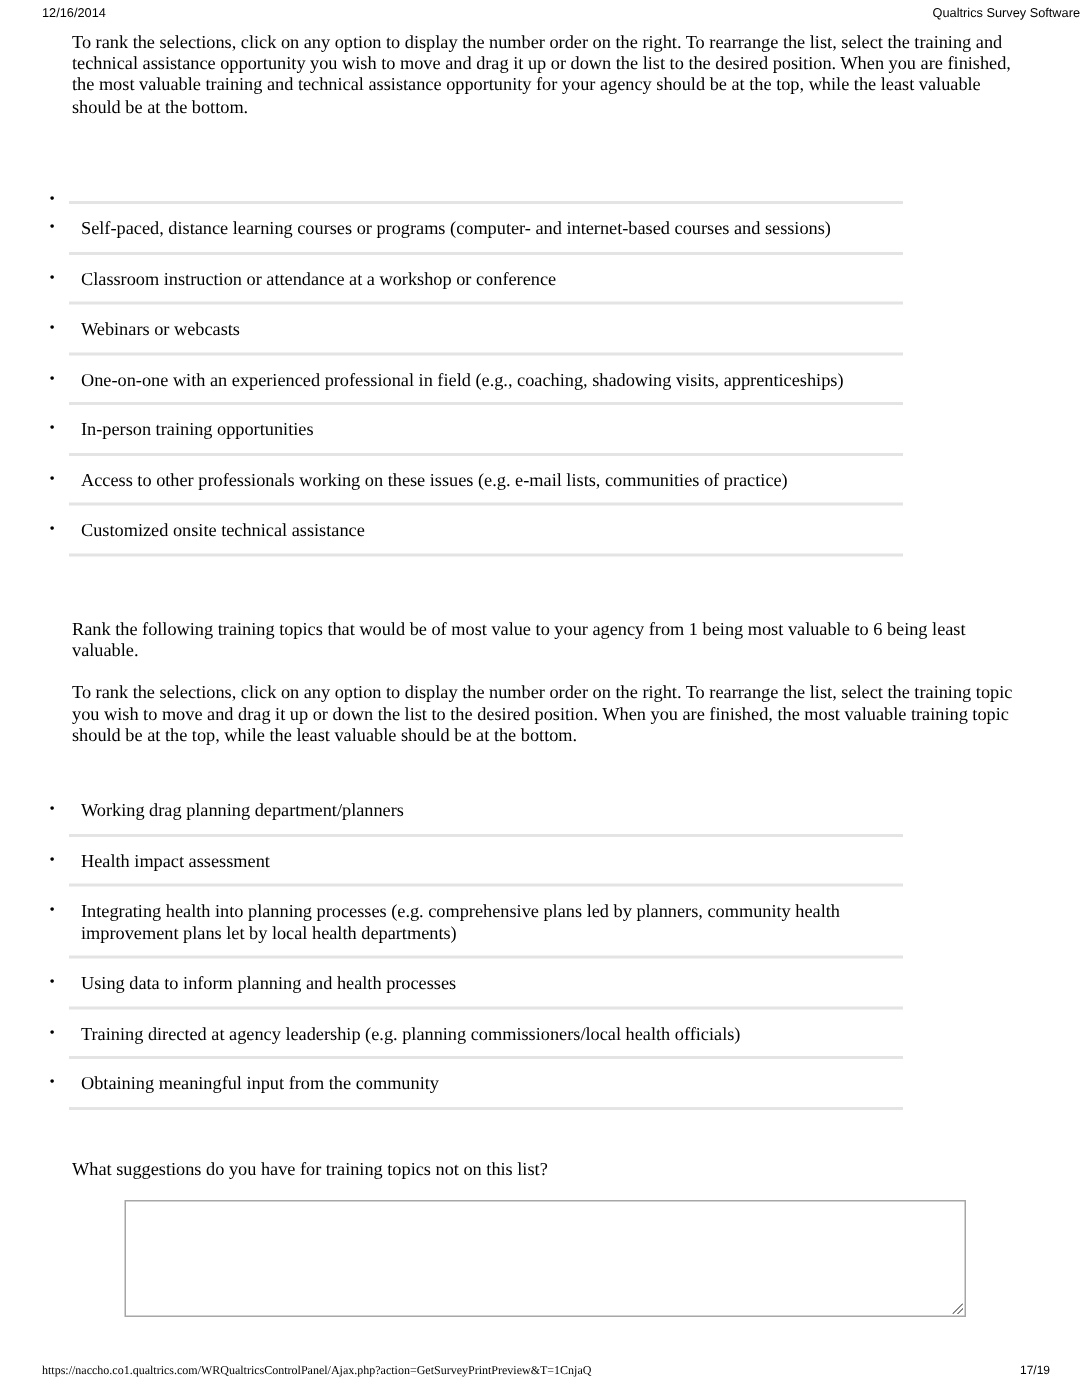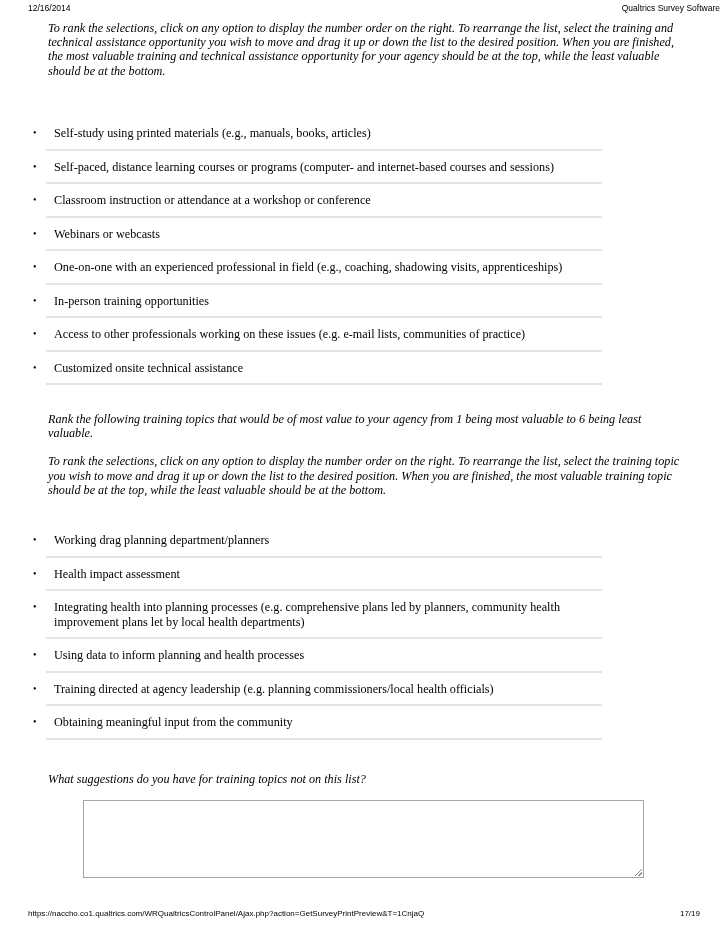--- a/index.html
+++ b/index.html
@@ -7,21 +7,21 @@
     .print-header {
       position: absolute; top: 3px; left: 0; width: 572px; height: 12px;
       font-family: "Liberation Sans", sans-serif; font-size: 8.5px; color: #000;
     }
     .print-header .date { position: absolute; left: 28px; top: 0; }
     .print-header .title { position: absolute; left: 0; width: 720px; text-align: right; top: 0; }
     .content {
       position: absolute; left: 48px; width: 640px; top: 21px;
       font-family: "Liberation Serif", serif; font-size: 12.2px; line-height: 14.2px; color: #000;
     }
-    .para { margin: 0; font-style: italic; }
+    .para { margin: 0; }
     .rank-list {
       list-style: none; margin: 0; padding: 0; position: absolute; left: 46px; width: 556px;
     }
     .rank-item {
       position: relative; border-bottom: 2px solid #e4e4e4;
       padding: 9px 0 8px 8px; font-family: "Liberation Serif", serif; font-size: 12.2px; line-height: 14.5px;
     }
     .rank-item .bullet {
       position: absolute; left: -13px; top: 9px; font-size: 10px; line-height: 14.5px;
     }
@@ -30,37 +30,37 @@
       border: 1.5px solid #a6a6a6; background: #fff; box-sizing: content-box; resize: both;
     }
     .resize-grip {
       position: absolute; right: 1px; bottom: 1px; width: 7px; height: 7px;
       background: linear-gradient(135deg, transparent 45%, #8a8a8a 45%, #8a8a8a 55%, transparent 55%, transparent 70%, #8a8a8a 70%, #8a8a8a 80%, transparent 80%);
     }
     .print-footer {
       position: absolute; top: 909px; left: 0; width: 720px; height: 12px;
       font-family: "Liberation Sans", sans-serif; font-size: 8px; color: #000;
     }
-    .print-footer .url { position: absolute; left: 28px; top: 0; }
+    .print-footer .url { position: absolute; left: 28px; top: 0; font-family: Liberation Serif, serif; }
     .print-footer .page { position: absolute; right: 20px; top: 0; }
   </style>
 </head>
 <body>
 
 <div class="print-header">
   <span class="date">12/16/2014</span>
   <span class="title">Qualtrics Survey Software</span>
 </div>
 
 <div class="content">
   <p class="para">To rank the selections, click on any option to display the number order on the right. To rearrange the list, select the training and technical assistance opportunity you wish to move and drag it up or down the list to the desired position. When you are finished, the most valuable training and technical assistance opportunity for your agency should be at the top, while the least valuable should be at the bottom.</p>
 </div>
 
 <ul class="rank-list" id="list1" style="top:117px;">
-    <li class="rank-item"><span class="bullet">•</span><span>Self-study using printed materials (e.g., manuals, books, articles)</span></li>
+    <li class="rank-item"><span class="bullet">•</span></li>
     <li class="rank-item"><span class="bullet">•</span><span>Self-paced, distance learning courses or programs (computer- and internet-based courses and sessions)</span></li>
     <li class="rank-item"><span class="bullet">•</span><span>Classroom instruction or attendance at a workshop or conference</span></li>
     <li class="rank-item"><span class="bullet">•</span><span>Webinars or webcasts</span></li>
     <li class="rank-item"><span class="bullet">•</span><span>One-on-one with an experienced professional in field (e.g., coaching, shadowing visits, apprenticeships)</span></li>
     <li class="rank-item"><span class="bullet">•</span><span>In-person training opportunities</span></li>
     <li class="rank-item"><span class="bullet">•</span><span>Access to other professionals working on these issues (e.g. e-mail lists, communities of practice)</span></li>
     <li class="rank-item"><span class="bullet">•</span><span>Customized onsite technical assistance</span></li>
   </ul>
 
 <div class="content" style="top:412px;">

